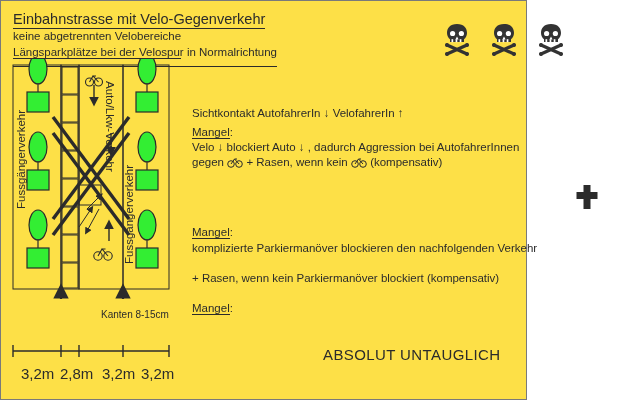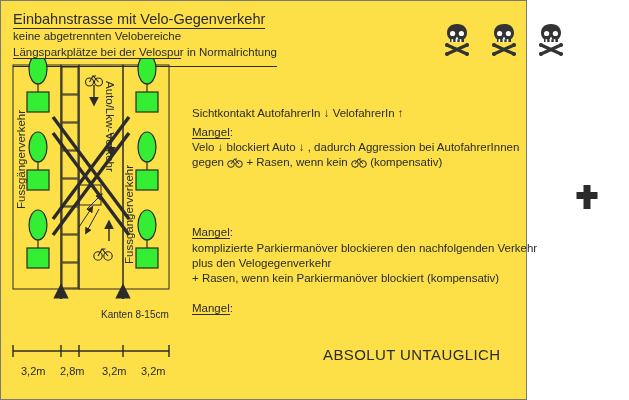--- a/index.html
+++ b/index.html
@@ -31,21 +31,21 @@
   
   #diagram{position:absolute;left:0px;top:58px;width:190px;height:240px;}
   #diagram svg{display:block;}
 
   
   #kanten{position:absolute;left:52px;top:308px;font-size:10px;white-space:nowrap;padding-left:48px;}
 
   
   #ruler{position:absolute;left:0px;top:340px;width:190px;height:55px;}
   #ruler svg{display:block;}
-  .dimlbl{position:absolute;font-size:11px;white-space:nowrap;}
+  .dimlbl{position:absolute;font-size:15px;white-space:nowrap;}
 
   
   .txt{position:absolute;white-space:nowrap;font-size:11.5px;color:#2b2b2b;}
   .u{border-bottom:1px solid #2b2b2b;}
   .inline-ic{display:inline-block;vertical-align:-2px;}
   #verdict{position:absolute;left:322px;top:345px;font-size:15px;letter-spacing:0.4px;white-space:nowrap;}
   #cross{position:absolute;left:575px;top:184px;}
 </style>
 </head>
 <body>
@@ -271,21 +271,20 @@
   <div id="cross">
     <svg width="22" height="24" viewBox="0 0 22 24">
       <path d="M7.5 0 H14.5 V7 H21.5 V14 H14.5 V24 H7.5 V14 H0.5 V7 H7.5 Z" fill="#2b2b2b"></path>
     </svg>
   </div>
 
   <div class="txt" style="left:191px;top:225px;">
     <span class="u">Mangel</span><span>:</span>
   </div>
   <div class="txt" style="left:191px;top:241px;">komplizierte Parkiermanöver blockieren den nachfolgenden Verkehr</div>
-  <div class="txt" style="left:191px;top:256px;">plus den Velogegenverkehr</div>
   <div class="txt" style="left:191px;top:271px;">+ Rasen, wenn kein Parkiermanöver blockiert (kompensativ)</div>
 
   <div class="txt" style="left:191px;top:301px;">
     <span class="u">Mangel</span><span>:</span>
   </div>
 
   <div id="verdict">ABSOLUT UNTAUGLICH</div>
 
 </div>
 

